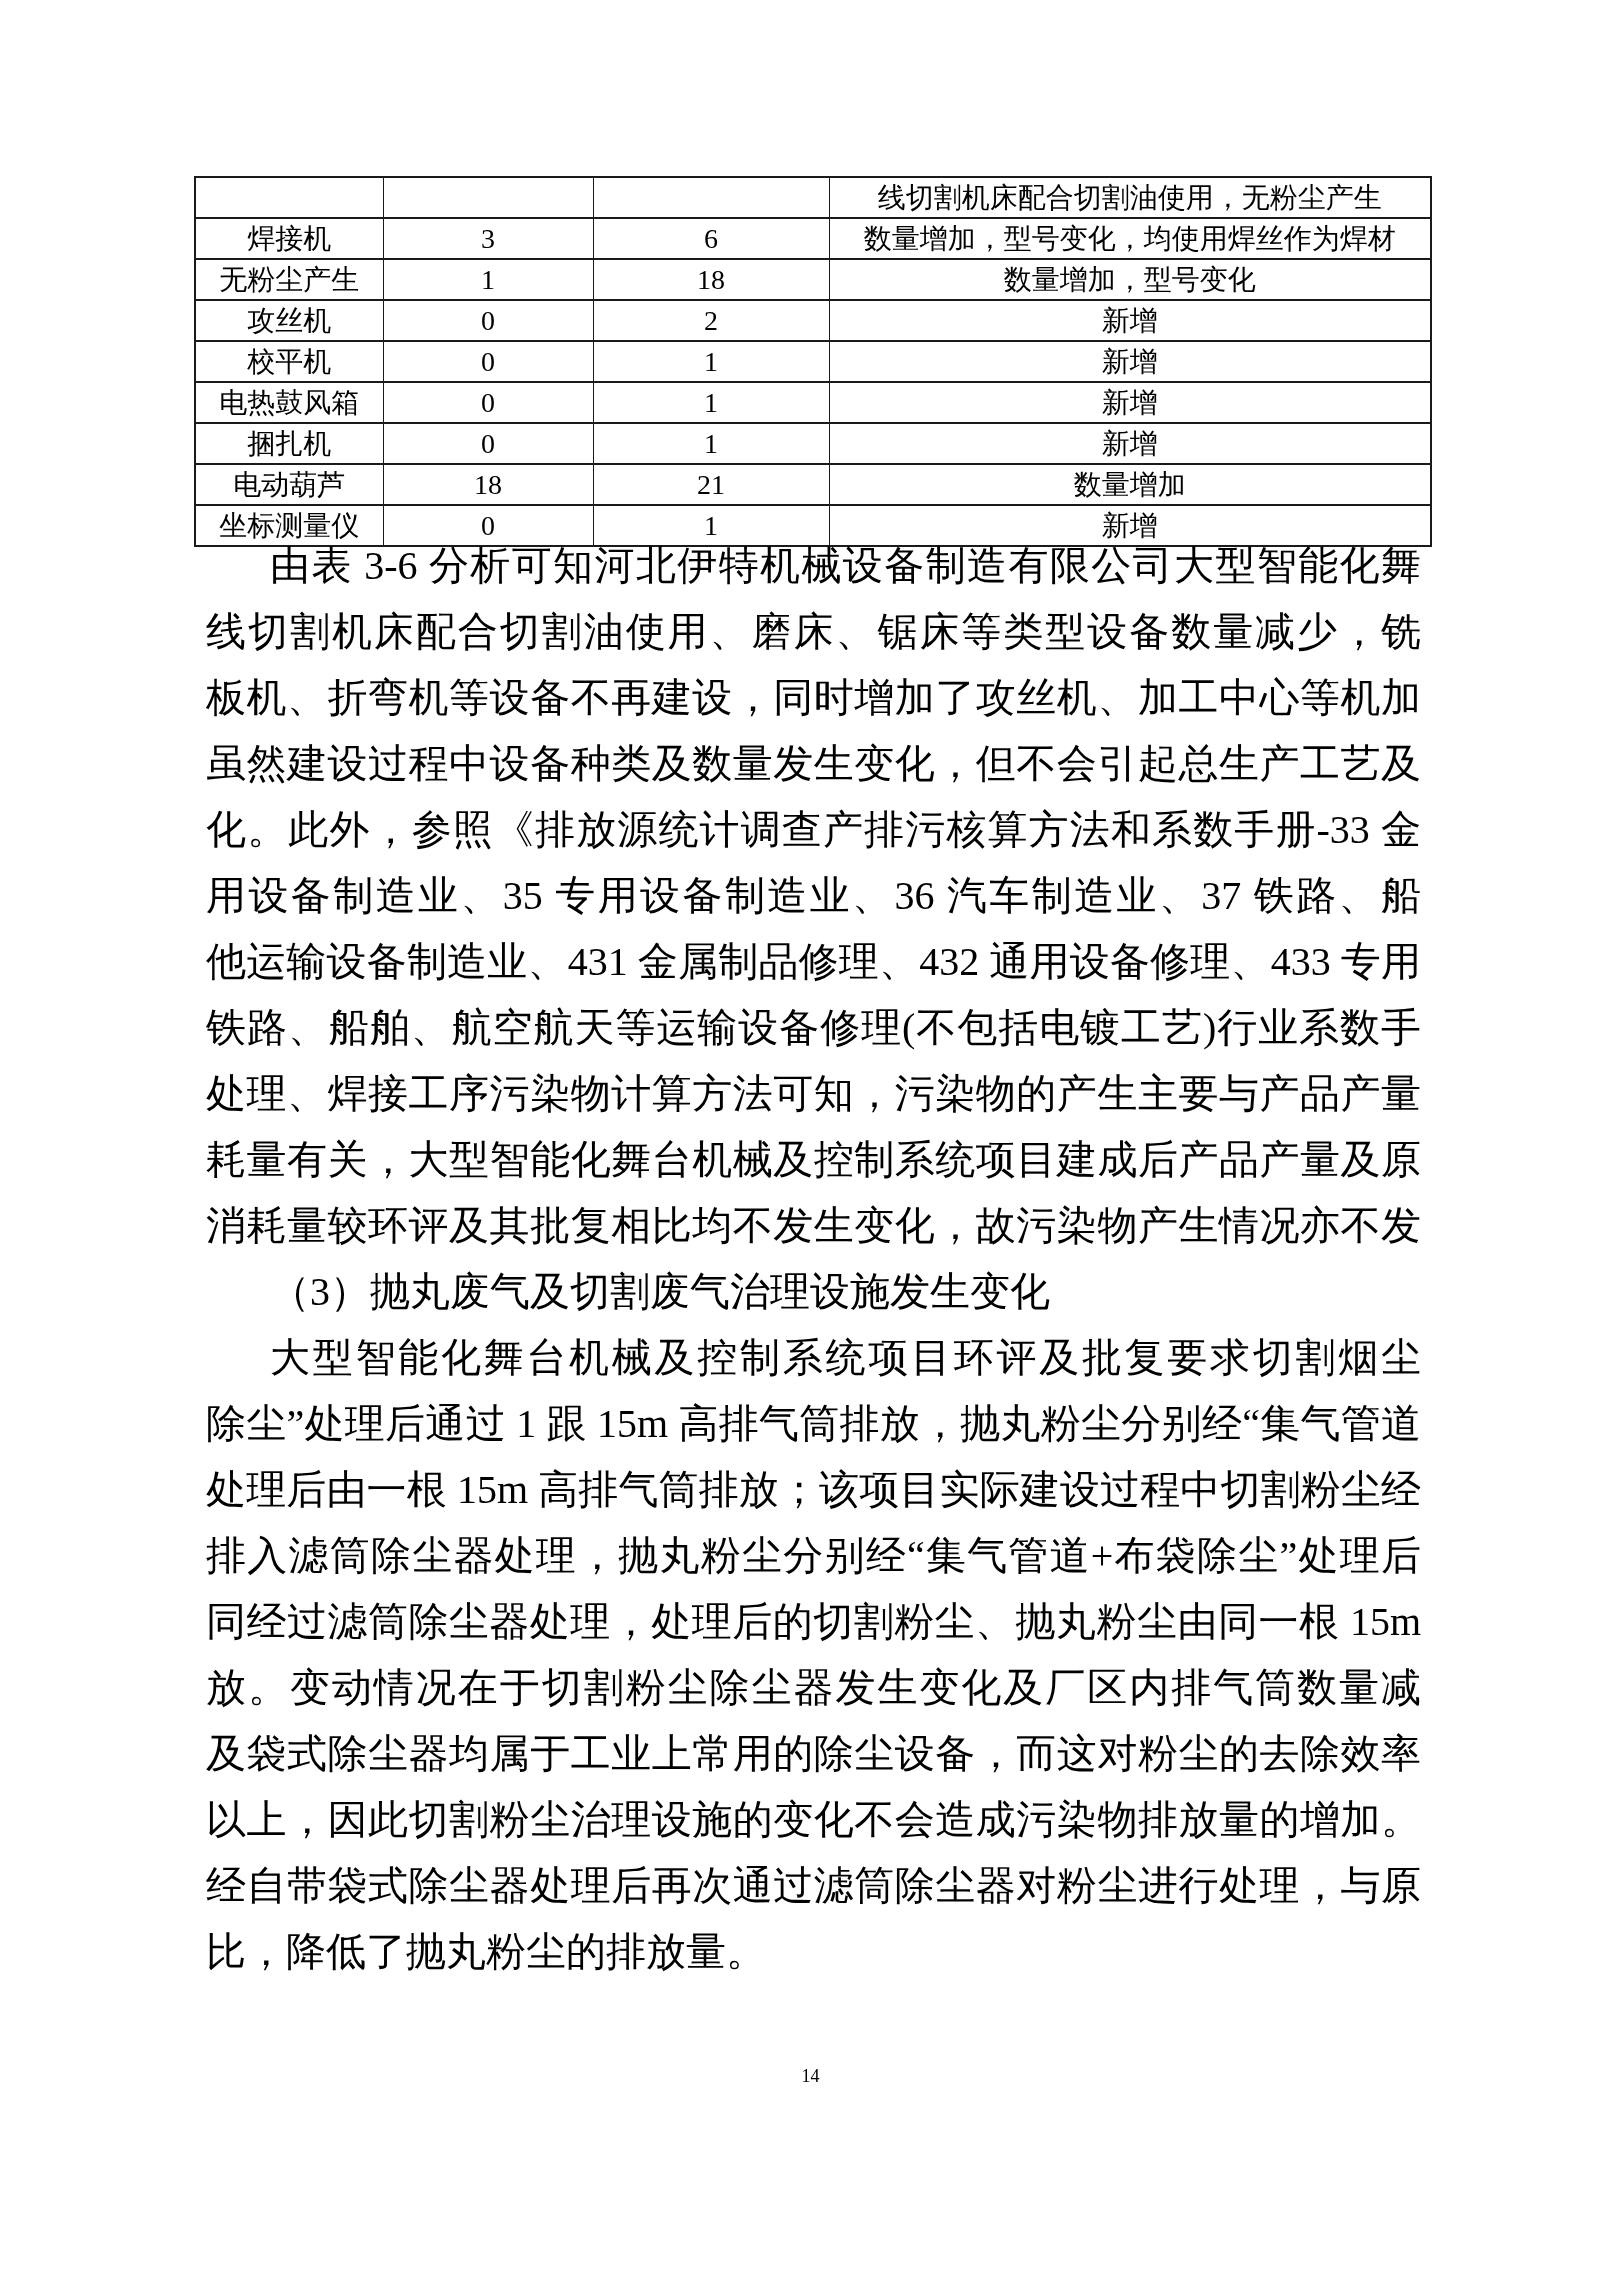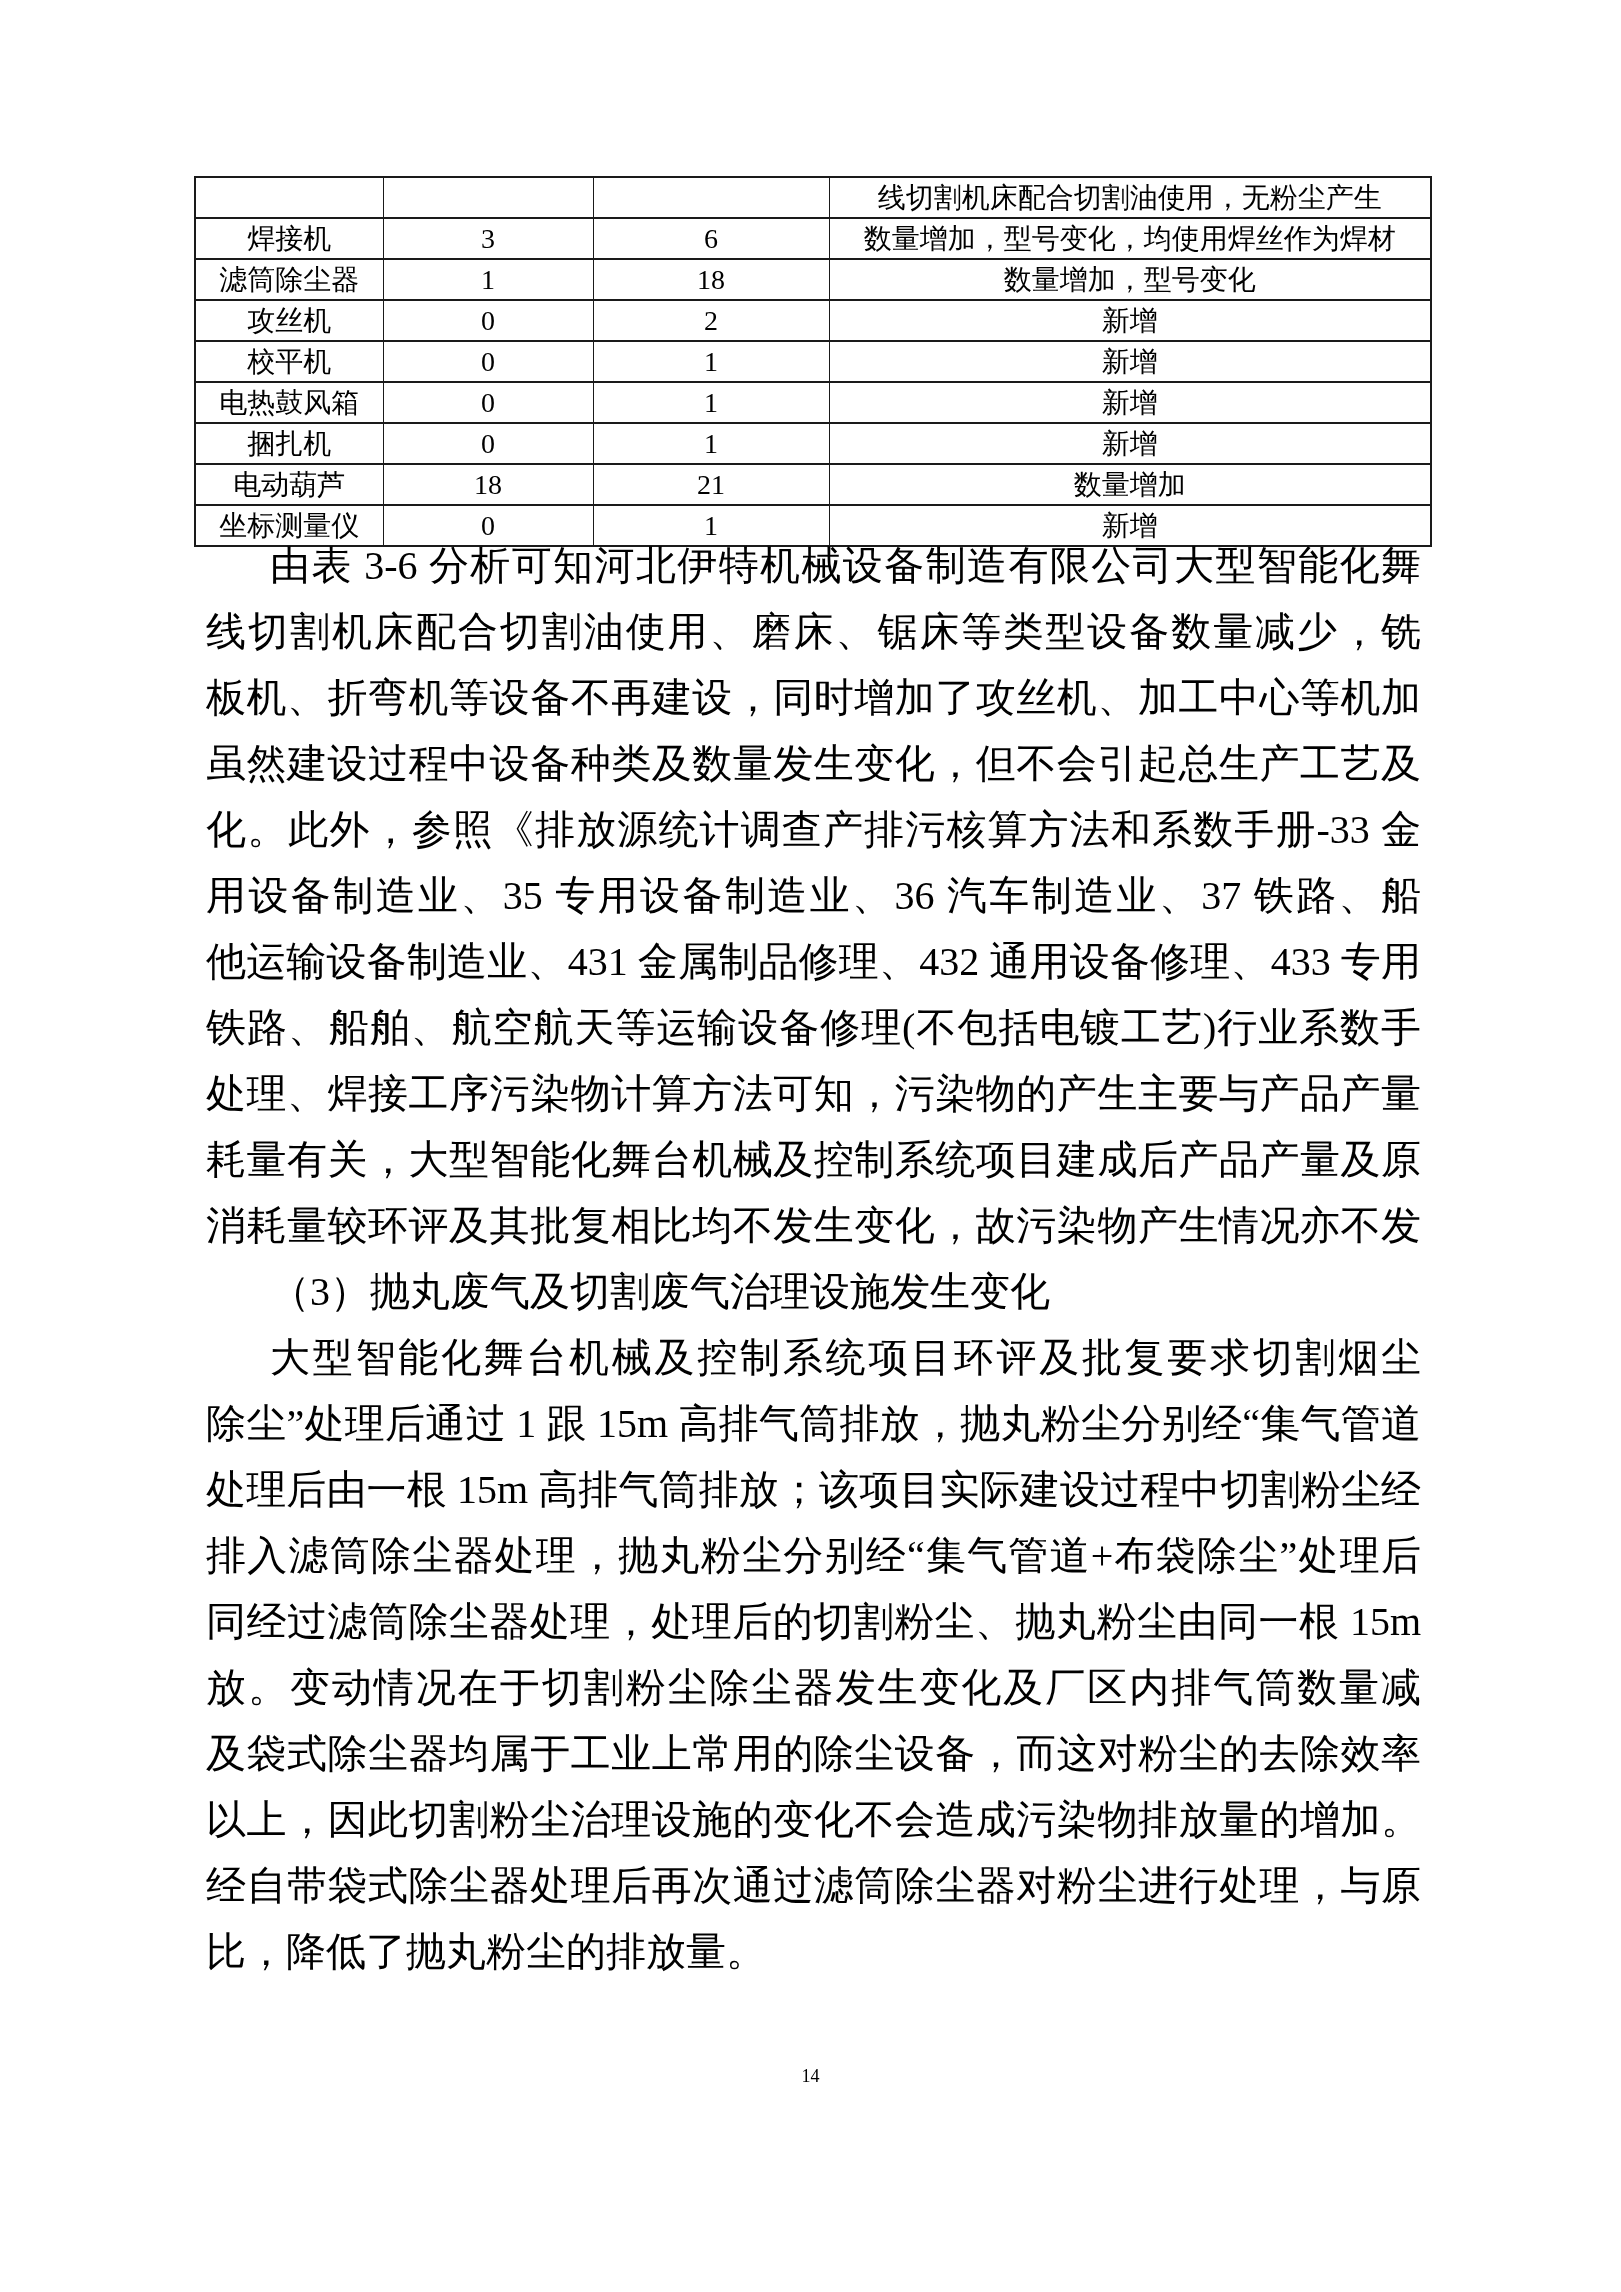--- a/index.html
+++ b/index.html
@@ -67,21 +67,21 @@
         <td></td>
         <td>线切割机床配合切割油使用，无粉尘产生</td>
       </tr>
       <tr>
         <td>焊接机</td>
         <td>3</td>
         <td>6</td>
         <td>数量增加，型号变化，均使用焊丝作为焊材</td>
       </tr>
       <tr>
-        <td>滤筒除尘器</td>
+        <td>无粉尘产生</td>
         <td>1</td>
         <td>18</td>
         <td>数量增加，型号变化</td>
       </tr>
       <tr>
         <td>攻丝机</td>
         <td>0</td>
         <td>2</td>
         <td>新增</td>
       </tr>

